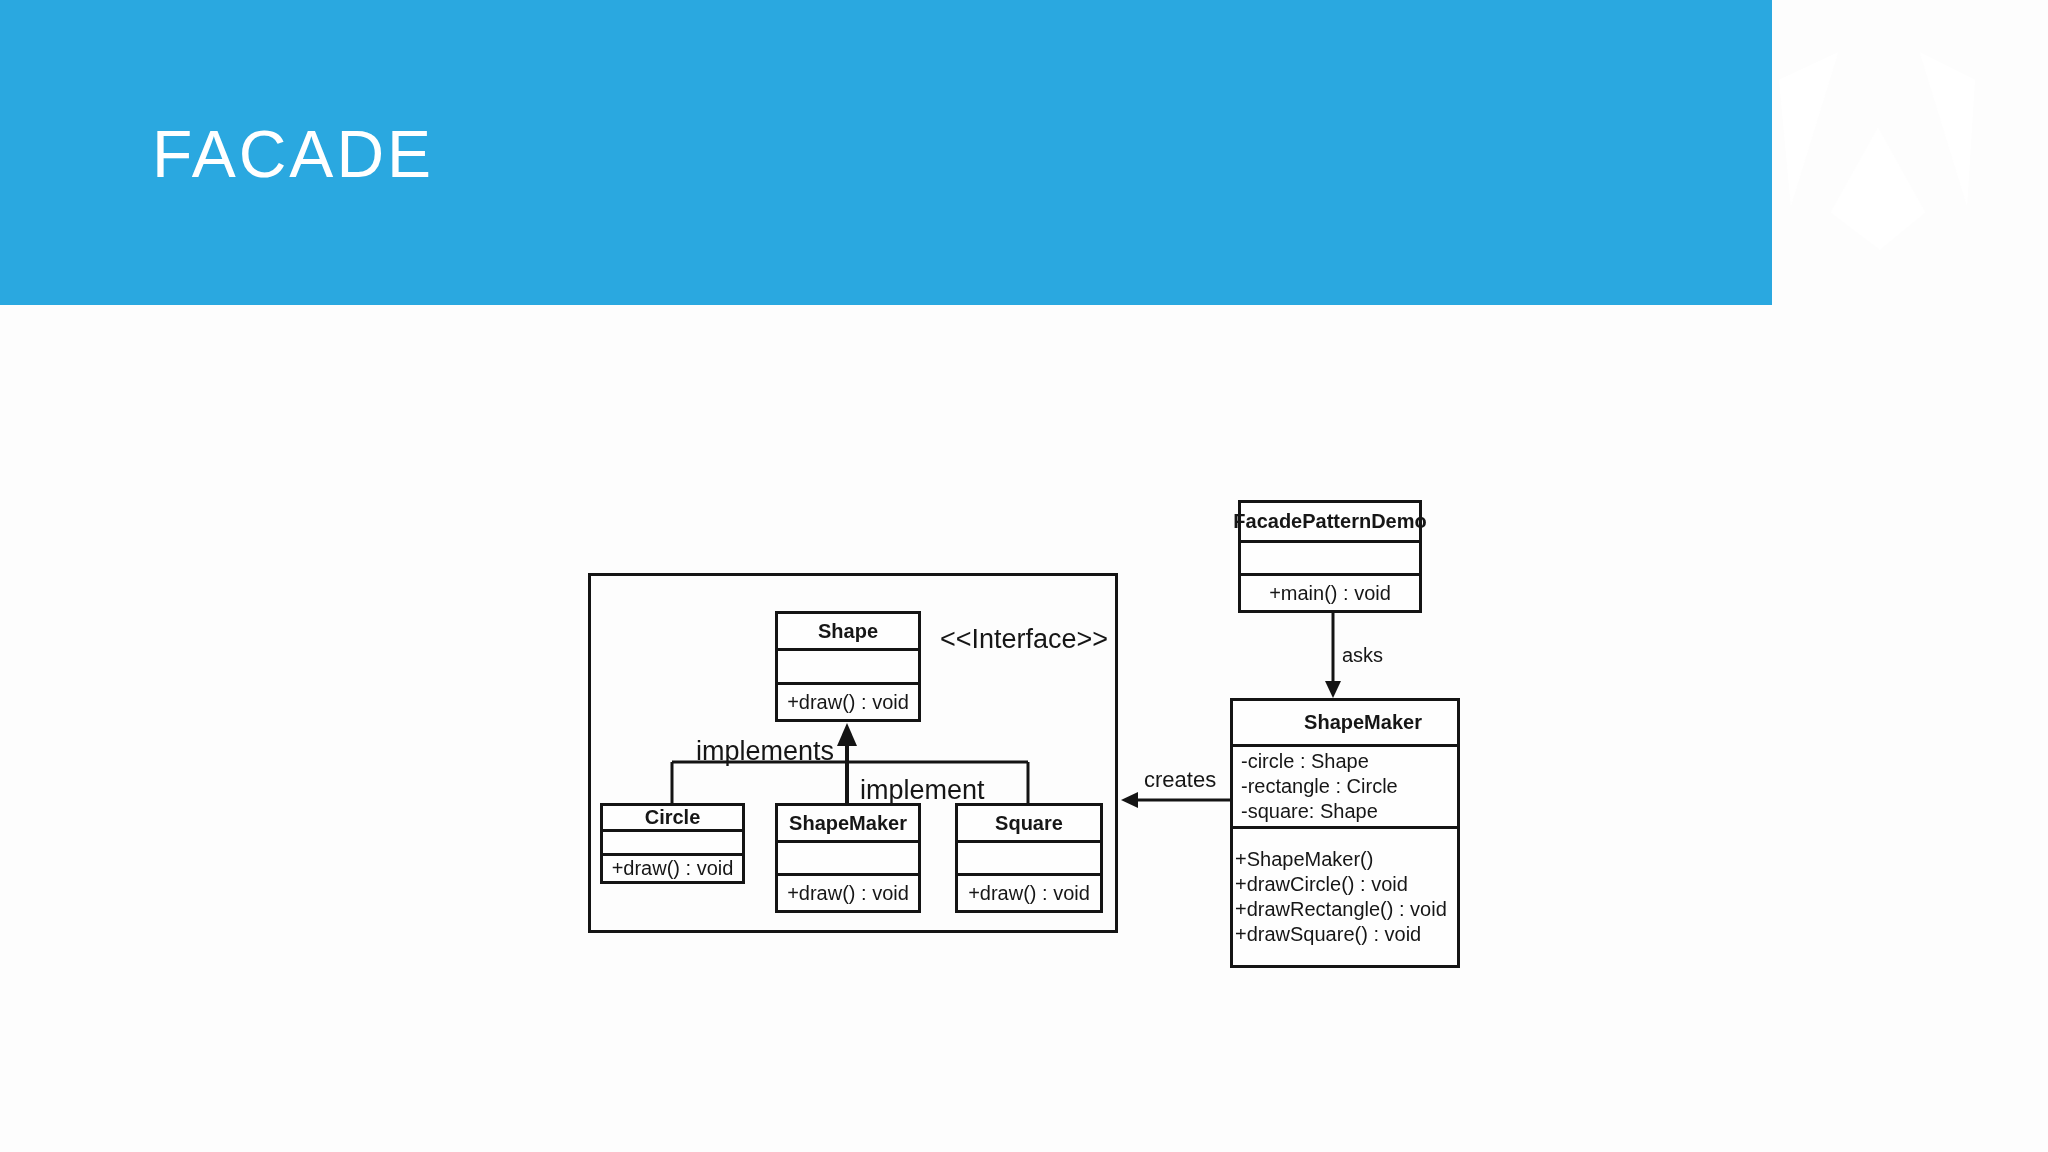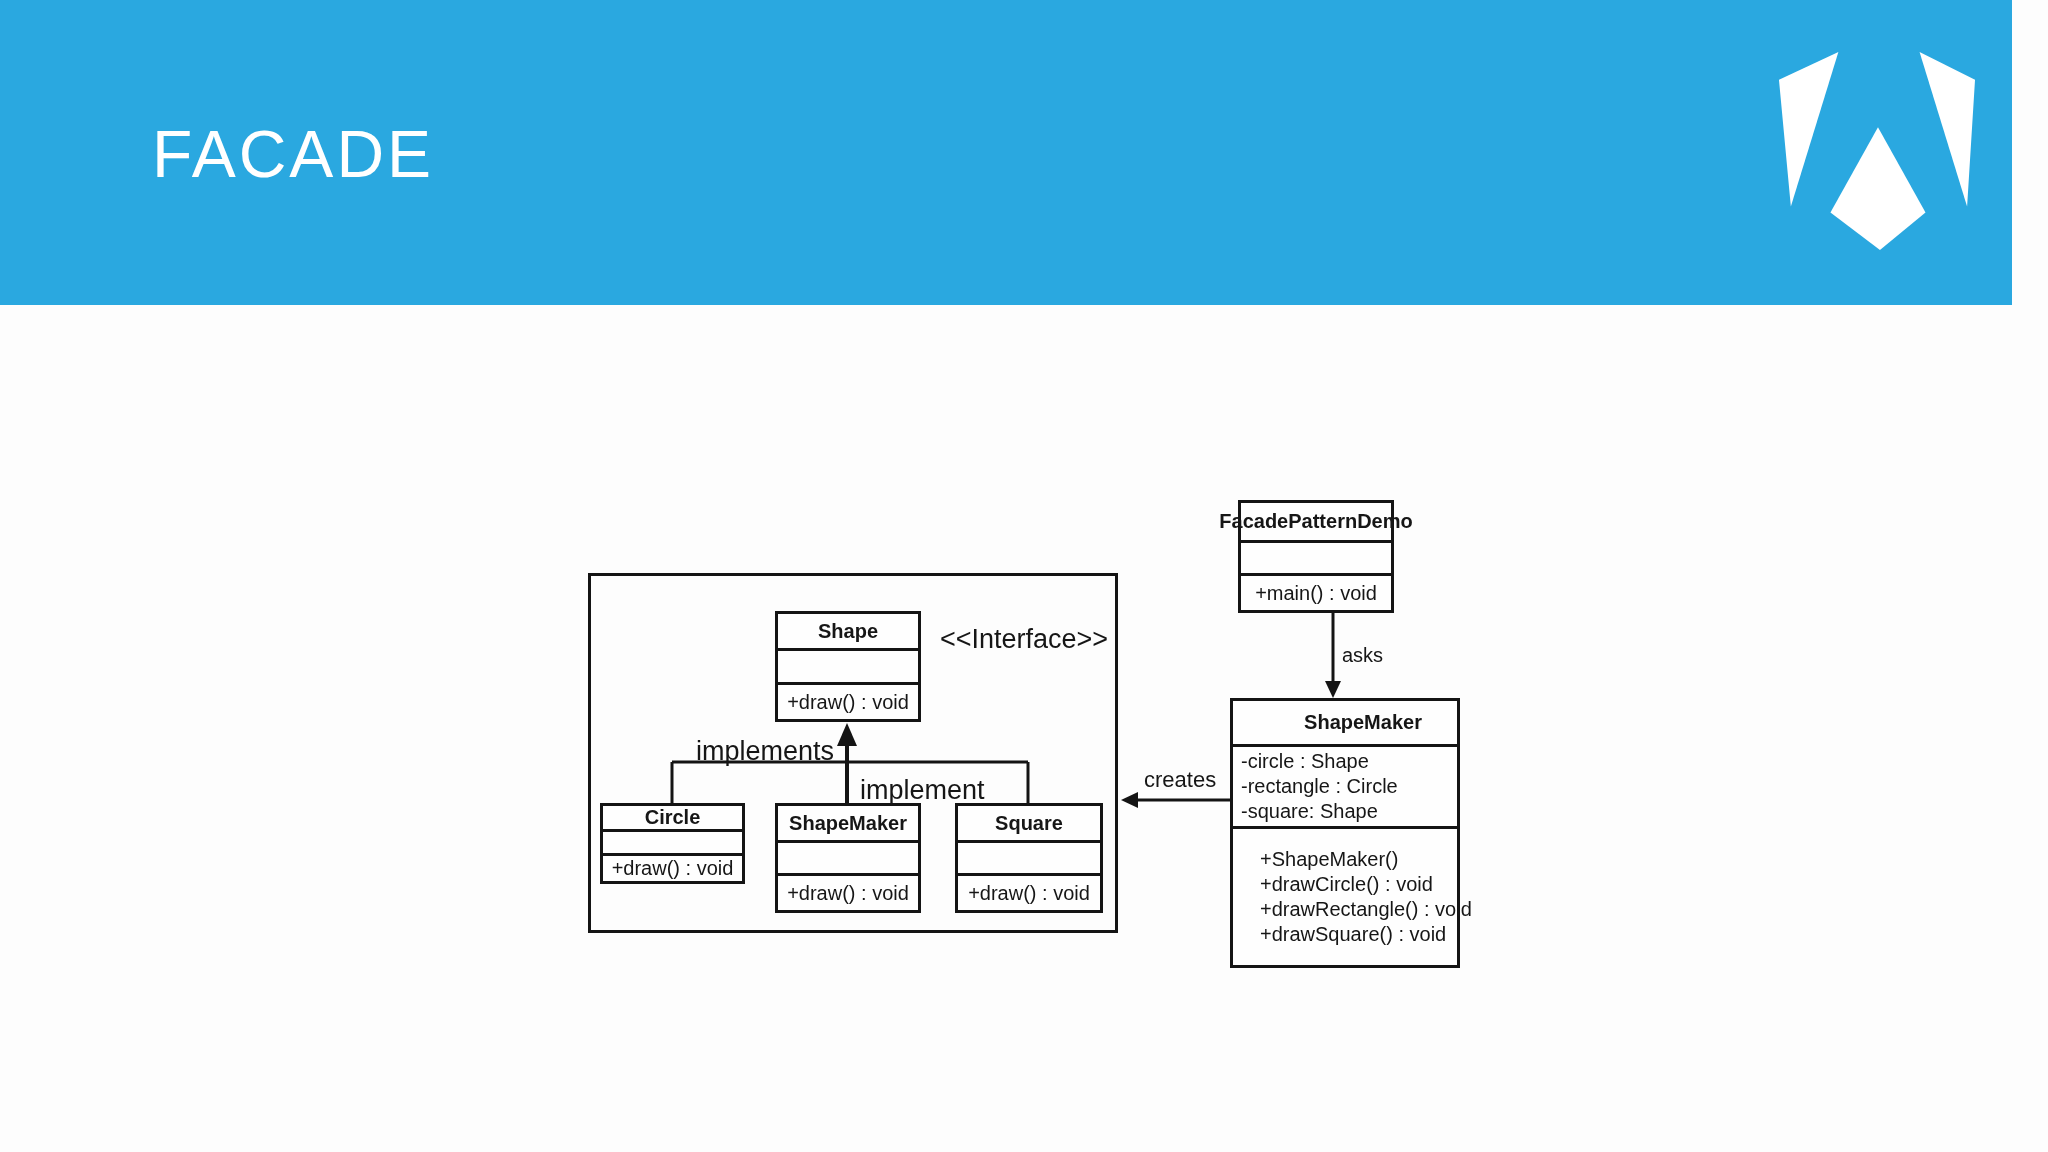--- a/index.html
+++ b/index.html
@@ -1,38 +1,38 @@
 <!DOCTYPE html>
 <html><head>
 <meta charset="utf-8">
 <style>
   html,body{margin:0;padding:0;background:#ffffff;}
   .slide{position:relative;width:2048px;height:1152px;background:#fdfdfd;overflow:hidden;
          font-family:"Liberation Sans", sans-serif;}
   
-  .header{position:absolute;left:0;top:0;width:2012px;height:305px;background:#2AA8E0;}
+  .header{position:absolute;left:0;top:0;width:1764px;height:305px;background:#2AA8E0;padding-left:8px;}
   .slide-title{position:absolute;left:152px;top:116px;color:#ffffff;font-size:66px;
                font-weight:400;letter-spacing:3px;}
   .logo{position:absolute;left:1775px;top:52px;width:202px;height:198px;}
   
   .uml{position:absolute;background:#fefefe;border:3px solid #141414;box-sizing:border-box;
        display:flex;flex-direction:column;color:#161616;}
   .c-title{border-bottom:3px solid #141414;display:flex;align-items:center;justify-content:center;
            font-size:20px;font-weight:600;}
   .c-empty{border-bottom:3px solid #141414;}
   .c-body{flex:1;display:flex;flex-direction:column;justify-content:center;font-size:20px;}
   .c-body.center{align-items:center;}
-  .c-body.left{align-items:flex-start;padding-left:27px;}
+  .c-body.left{align-items:flex-start;padding-left:2px;}
   .c-line{line-height:25px;white-space:nowrap;}
   .frame{position:absolute;left:588px;top:573px;width:530px;height:360px;
          border:3px solid #141414;box-sizing:border-box;background:transparent;}
   .lbl{position:absolute;color:#161616;font-size:27px;white-space:nowrap;}
   .connectors{position:absolute;left:0;top:0;width:2048px;height:1152px;pointer-events:none;}
   
-  #box-facade   {left:1238px;top:500px;width:156px;height:113px;}
+  #box-facade   {left:1238px;top:500px;width:184px;height:113px;}
   #box-facade    .c-title{height:37px;} #box-facade .c-empty{height:30px;}
   #box-shapemaker{left:1230px;top:698px;width:230px;height:270px;}
   #box-shapemaker .c-title{height:43px;padding-left:36px;}
   #box-shapemaker .attrs{border-bottom:3px solid #141414;padding:2px 0 2px 8px;font-size:20px;}
   #box-shape    {left:775px;top:611px;width:146px;height:111px;}
   #box-shape     .c-title{height:34px;} #box-shape .c-empty{height:31px;}
   #box-circle   {left:600px;top:803px;width:145px;height:81px;text-align:right;}
   #box-rect     {left:775px;top:803px;width:146px;height:110px;}
   #box-square   {left:955px;top:803px;width:148px;height:110px;}
   #box-circle .c-title,#box-rect .c-title,#box-square .c-title{height:34px;}

